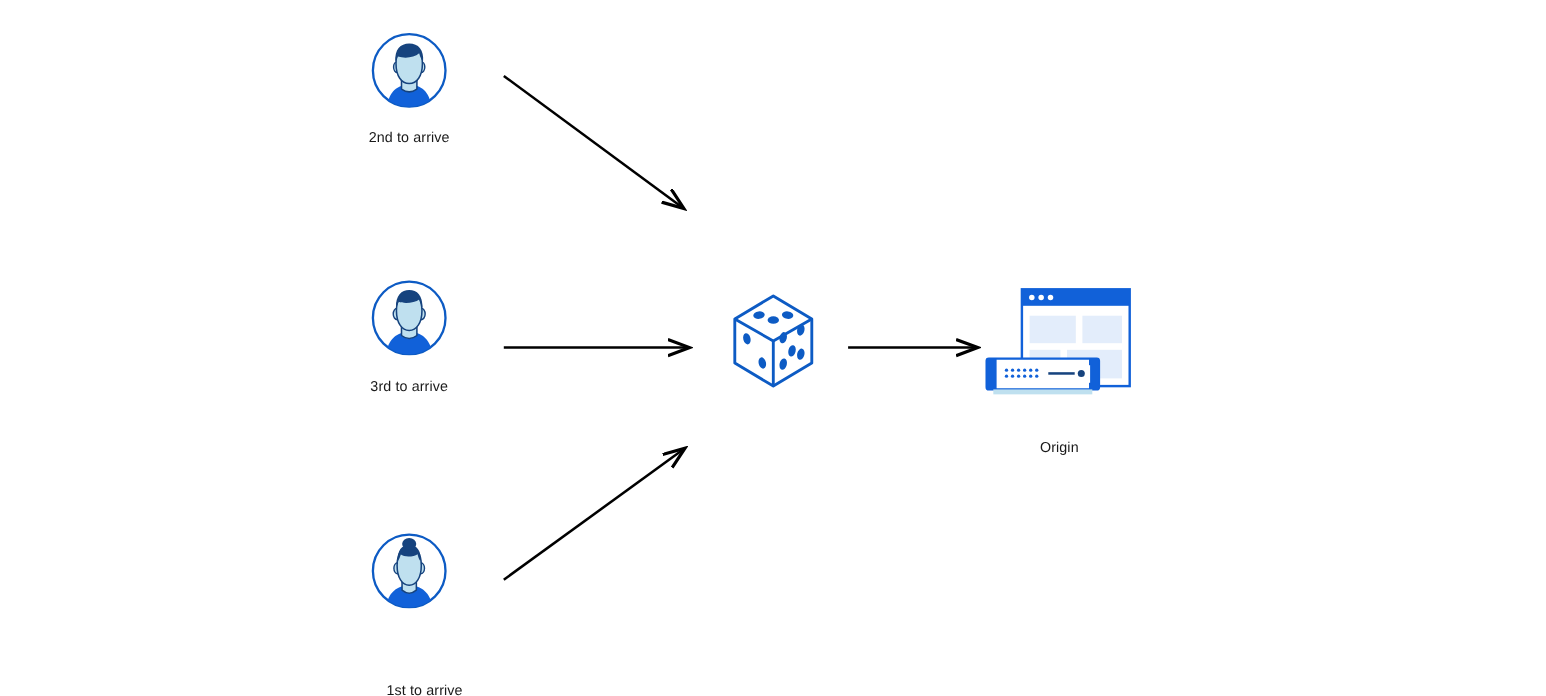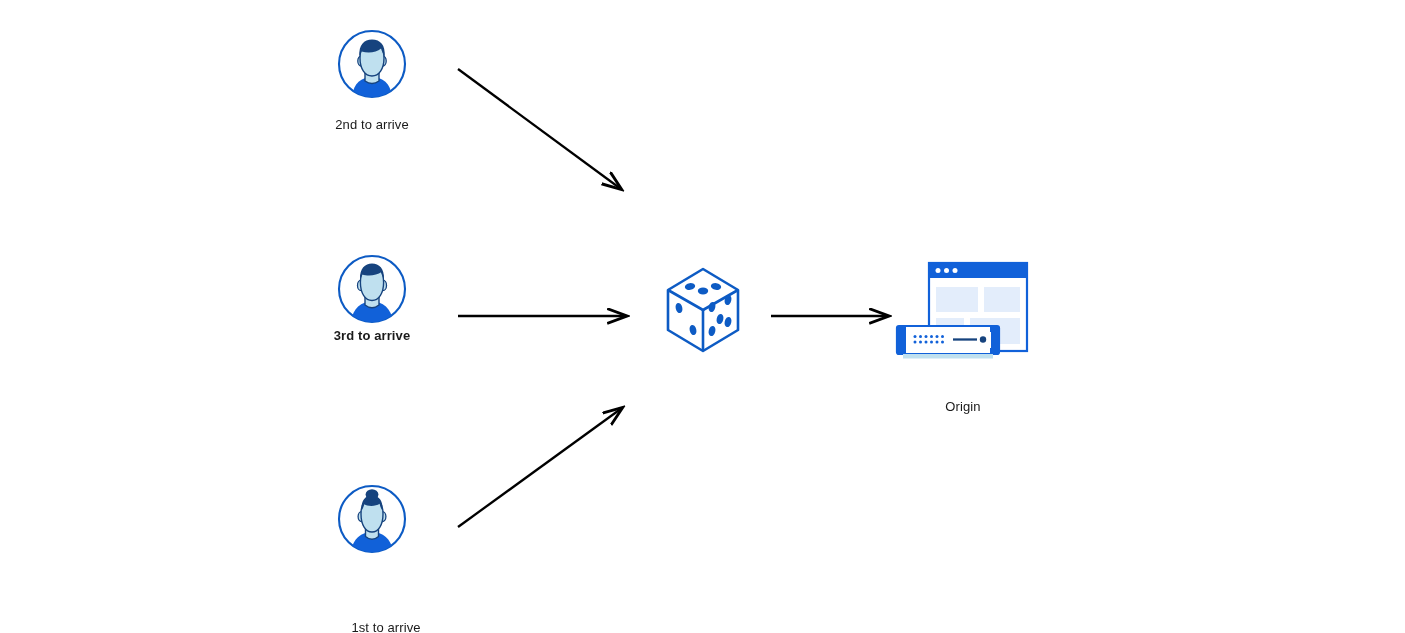--- a/index.html
+++ b/index.html
@@ -102,21 +102,21 @@
         <g clip-path="url(#clipB)">
           <path d="M15 72 C15 56 25 48.5 36 48.5 C47 48.5 57 56 57 72 Z" fill="#1161d9"></path>
           <path d="M29 42 L29 52 Q36 57.5 43 52 L43 42 Z" fill="#bfe0ef" stroke="#16437e" stroke-width="1.4" stroke-linejoin="round"></path>
           <ellipse cx="25.2" cy="32.4" rx="3.7" ry="5.2" fill="#bfe0ef" stroke="#16437e" stroke-width="1.3"></ellipse>
           <ellipse cx="46.8" cy="32.4" rx="3.7" ry="5.2" fill="#bfe0ef" stroke="#16437e" stroke-width="1.3"></ellipse>
           <path d="M24.4 29.5 C24.4 18 30 12.6 36 12.6 C42 12.6 47.6 18 47.6 29.5 C47.6 40.5 42.6 47.5 36 47.5 C29.4 47.5 24.4 40.5 24.4 29.5 Z" fill="#bfe0ef" stroke="#16437e" stroke-width="1.4"></path>
           <path d="M24 26.5 C23.6 15.6 29 10.6 36 10.6 C43.2 10.6 48.4 15.6 48 26.5 C46.4 23.4 45.8 21 45.4 19 C41 22.6 31.4 23.4 26.4 21.4 C25.8 23 25 24.8 24 26.5 Z" fill="#16437e"></path>
         </g>
       </svg>
     </div>
-    <div class="node-label" style="left:372px; top:328px; transform:translateX(-50%);font-weight:bold;">3rd to arrive</div>
+    <div class="node-label" style="left:372px; top:343px; transform:translateX(-50%);">3rd to arrive</div>
   </div>
 
   <div class="node">
     <div class="icon-wrap" style="left:336px; top:483px; width:72px; height:72px;">
       <svg width="72" height="72" viewBox="0 0 72 72">
         <defs>
           <clipPath id="clipC">
               <circle cx="36" cy="36" r="33"></circle>
             </clipPath>
         </defs>

